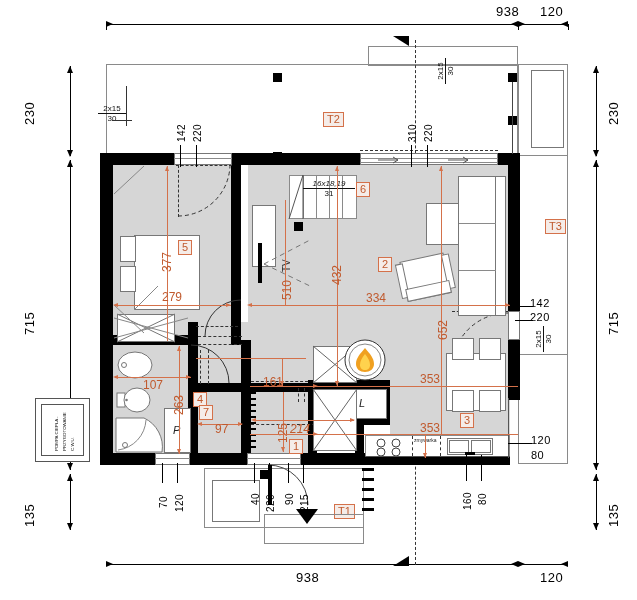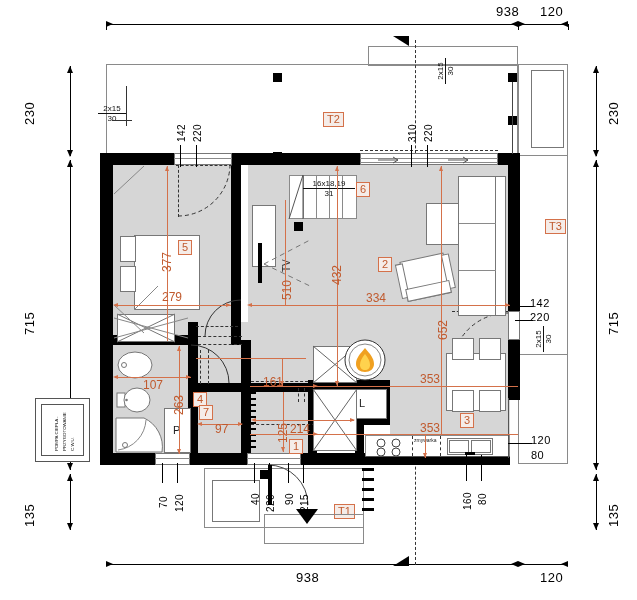--- a/index.html
+++ b/index.html
@@ -45,21 +45,21 @@
   .oarr.l{position:absolute;width:0;height:0;border-top:2.5px solid transparent;
           border-bottom:2.5px solid transparent;border-right:5px solid #d4714a;}
   .oarr.u{position:absolute;width:0;height:0;border-left:2.5px solid transparent;
           border-right:2.5px solid transparent;border-bottom:5px solid #d4714a;}
   .oarr.d{position:absolute;width:0;height:0;border-left:2.5px solid transparent;
           border-right:2.5px solid transparent;border-top:5px solid #d4714a;}
   
   .dash{position:absolute;border-left:1px dashed #333;}
   .dashh{position:absolute;border-top:1px dashed #333;}
   .smalltxt{position:absolute;font-size:8px;color:#222;white-space:nowrap;}
-  .italic{}
+  .italic{font-style:italic;}
   .legendbox{position:absolute;border:1px solid #555;background:#fff;}
   .legendinner{position:absolute;border:1px solid #555;background:#fff;}
   .legendtxt{position:absolute;font-size:4.4px;line-height:5.2px;color:#111;
              transform:rotate(-90deg);transform-origin:left top;white-space:nowrap;
              text-align:center;}
   .frac{position:absolute;text-align:center;font-size:8px;line-height:9px;color:#111;}
   .frac .top{border-bottom:1px solid #111;display:block;padding:0 1px;}
   .frac.vert{transform:rotate(-90deg);transform-origin:left top;}
   svg{position:absolute;overflow:visible;}
 </style>
@@ -468,21 +468,21 @@
 <div class="rbox" style="left:199px;top:405px;">7</div>
 
 <div class="oline h" style="left:196px;top:358px;width:110px;"></div>
 <div class="otxt" style="left:263px;top:375px;">161</div>
 <div class="oline v" style="left:282px;top:358px;height:28px;"></div>
 <div class="oarr d" style="left:280px;top:381px;"></div>
 
 <div class="oline h" style="left:254px;top:420px;width:100px;"></div>
 <div class="oarr l" style="left:251px;top:418px;"></div>
 <div class="oarr r" style="left:350px;top:418px;"></div>
-<div class="otxt" style="left:290px;top:422px;">214</div>
+<div class="otxt" style="left:290px;top:422px;font-style:italic;">214</div>
 <div class="oline v" style="left:283px;top:392px;height:60px;"></div>
 <div class="oarr d" style="left:281px;top:447px;"></div>
 <div class="otxt vert" style="left:276px;top:443px;">125</div>
 <div class="rbox" style="left:289px;top:439px;">1</div>
 
 <div class="oline h" style="left:250px;top:305px;width:260px;"></div>
 <div class="oarr l" style="left:247px;top:303px;"></div>
 <div class="oarr r" style="left:505px;top:303px;"></div>
 <div class="otxt" style="left:366px;top:291px;">334</div>
 

